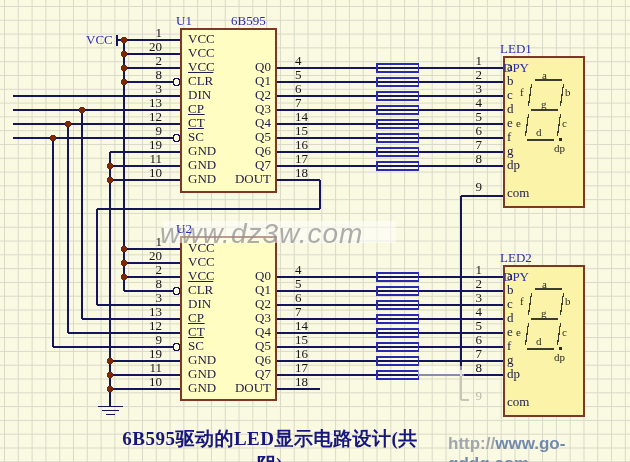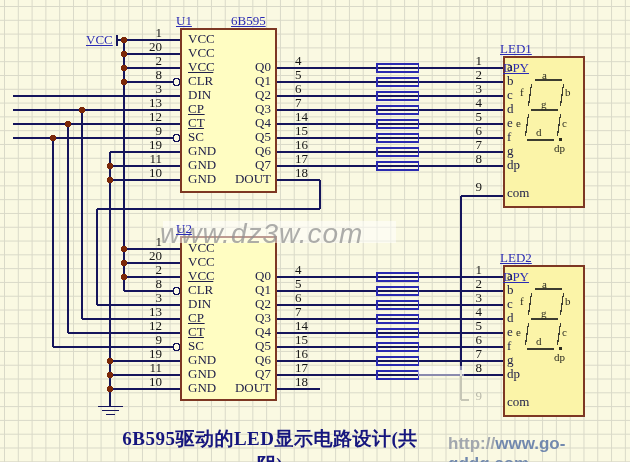--- a/index.html
+++ b/index.html
@@ -12,21 +12,21 @@
     background-size:13.8px 13.8px;
     background-position:4px 6px;
     font-family:"Liberation Serif",serif;
   }
   .box{position:absolute;background:#FFFDC2;border:2px solid #7D3723;box-sizing:border-box;}
   .ledbox{background:#FBF4A8;}
   svg{position:absolute;left:0;top:0;}
   .t{position:absolute;white-space:nowrap;font:13px "Liberation Serif",serif;color:#20204a;line-height:14px;}
   .num{font:13px "Liberation Serif",serif;color:#161616;}
   .ra{transform:translateX(-100%);}
-  .blue{color:#2B2BB4;text-decoration:underline;}
+  .blue{color:#2B2BB4;}
   .bar{text-decoration:overline;}
   .seg{font:11px "Liberation Serif",serif;color:#2b2b20;}
   .center{text-align:left;}
   .faintnum{color:#b9b9aa;}
   .wm-band{position:absolute;background:rgba(255,255,255,0.5);}
   .watermark{
     position:absolute;left:160px;top:218px;
     font:italic 28px "Liberation Sans",sans-serif;
     color:#8f8f8f;opacity:.72;letter-spacing:1px;
   }

